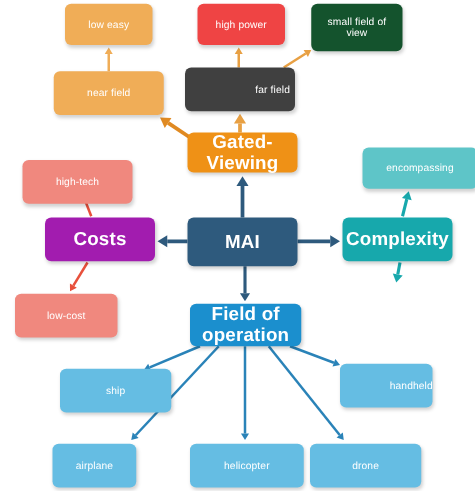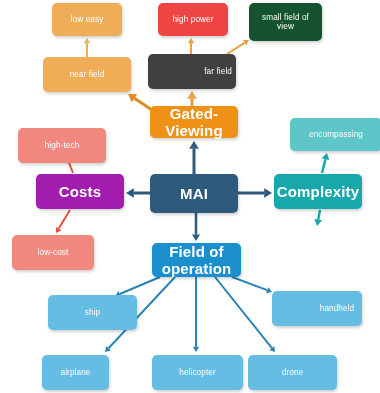--- a/index.html
+++ b/index.html
@@ -142,21 +142,21 @@
     </div>
 
   <div class="node node-primary" style="left: 152px; top: 243px; width: 89px; height: 34px; background: rgb(27, 143, 206);">
       <span>Field of operation</span>
     </div>
 
   <div class="node node-leaf" style="left: 24px; top: 295px; width: 89px; height: 35px; background: rgb(101, 189, 227); margin-left: 24px;">
       <span>ship</span>
     </div>
 
-  <div class="node node-leaf" style="left: 272px; top: 291px; width: 90px; height: 35px; background: rgb(101, 189, 227); padding-left: 44px;">
+  <div class="node node-leaf" style="left: 272px; top: 291px; width: 74px; height: 35px; background: rgb(101, 189, 227); padding-left: 44px;">
       <span>handheld</span>
     </div>
 
   <div class="node node-leaf" style="left: 42px; top: 355px; width: 67px; height: 35px; background: rgb(101, 189, 227);">
       <span>airplane</span>
     </div>
 
   <div class="node node-leaf" style="left: 152px; top: 355px; width: 91px; height: 35px; background: rgb(101, 189, 227);">
       <span>helicopter</span>
     </div>

